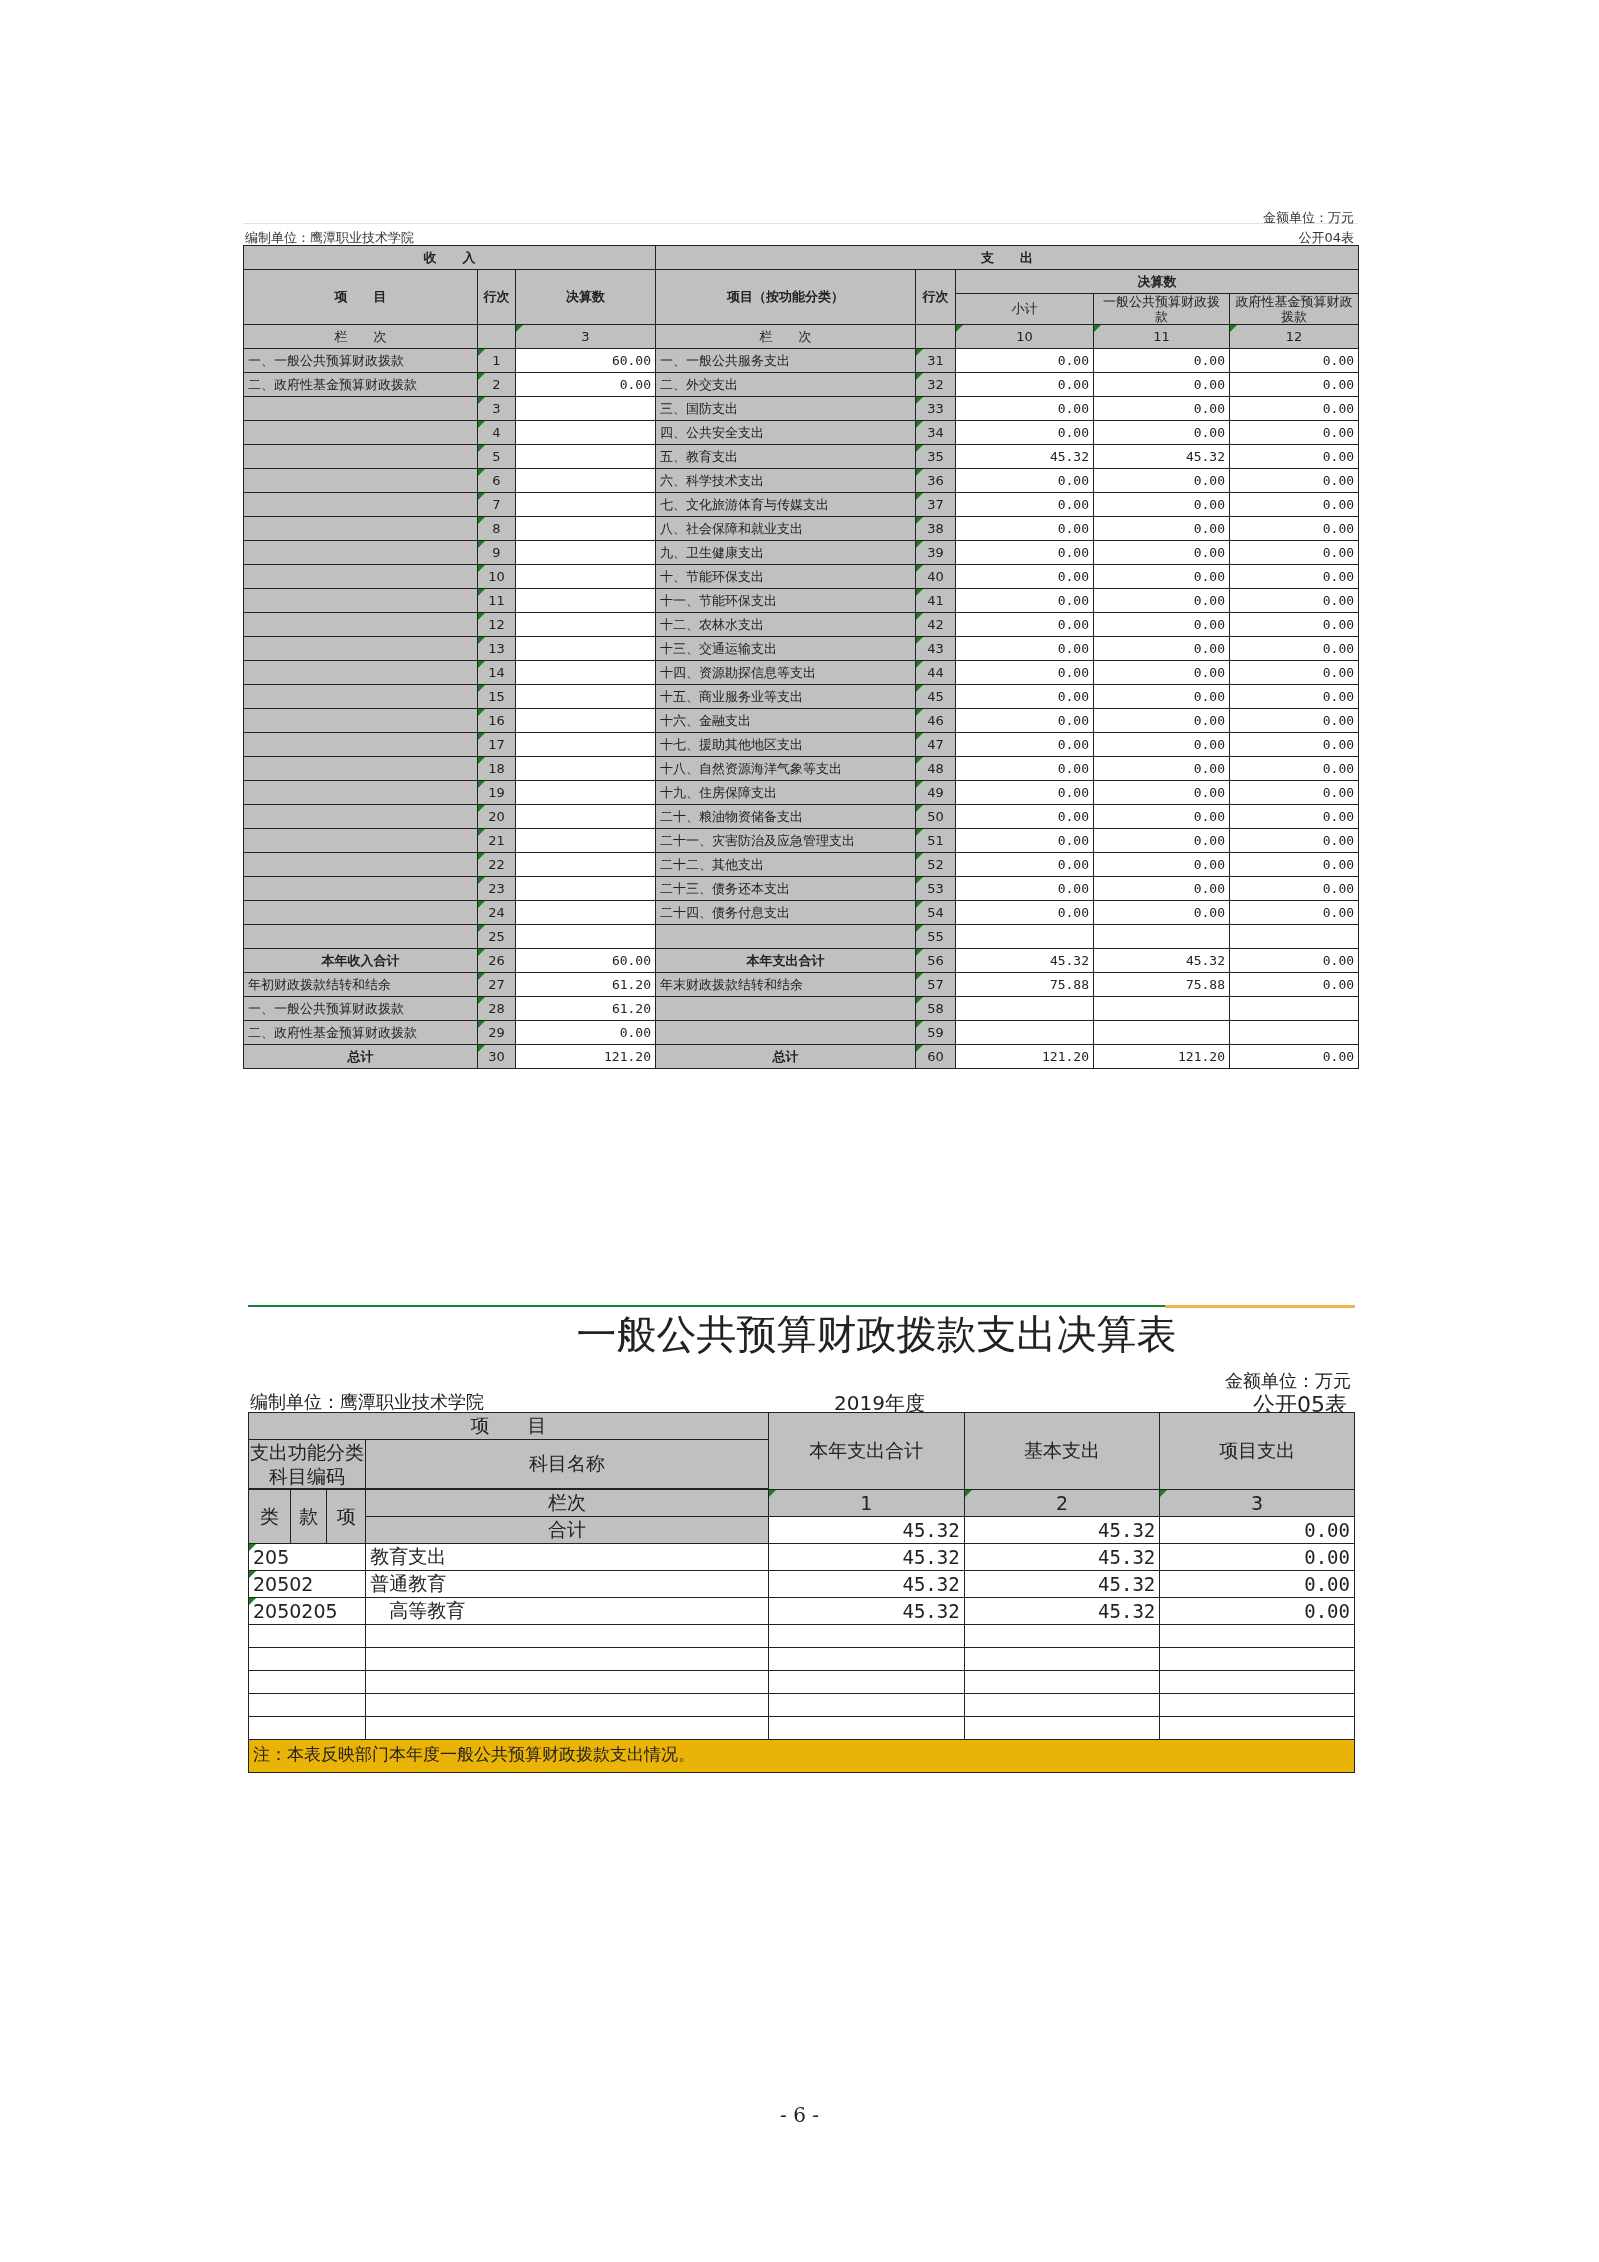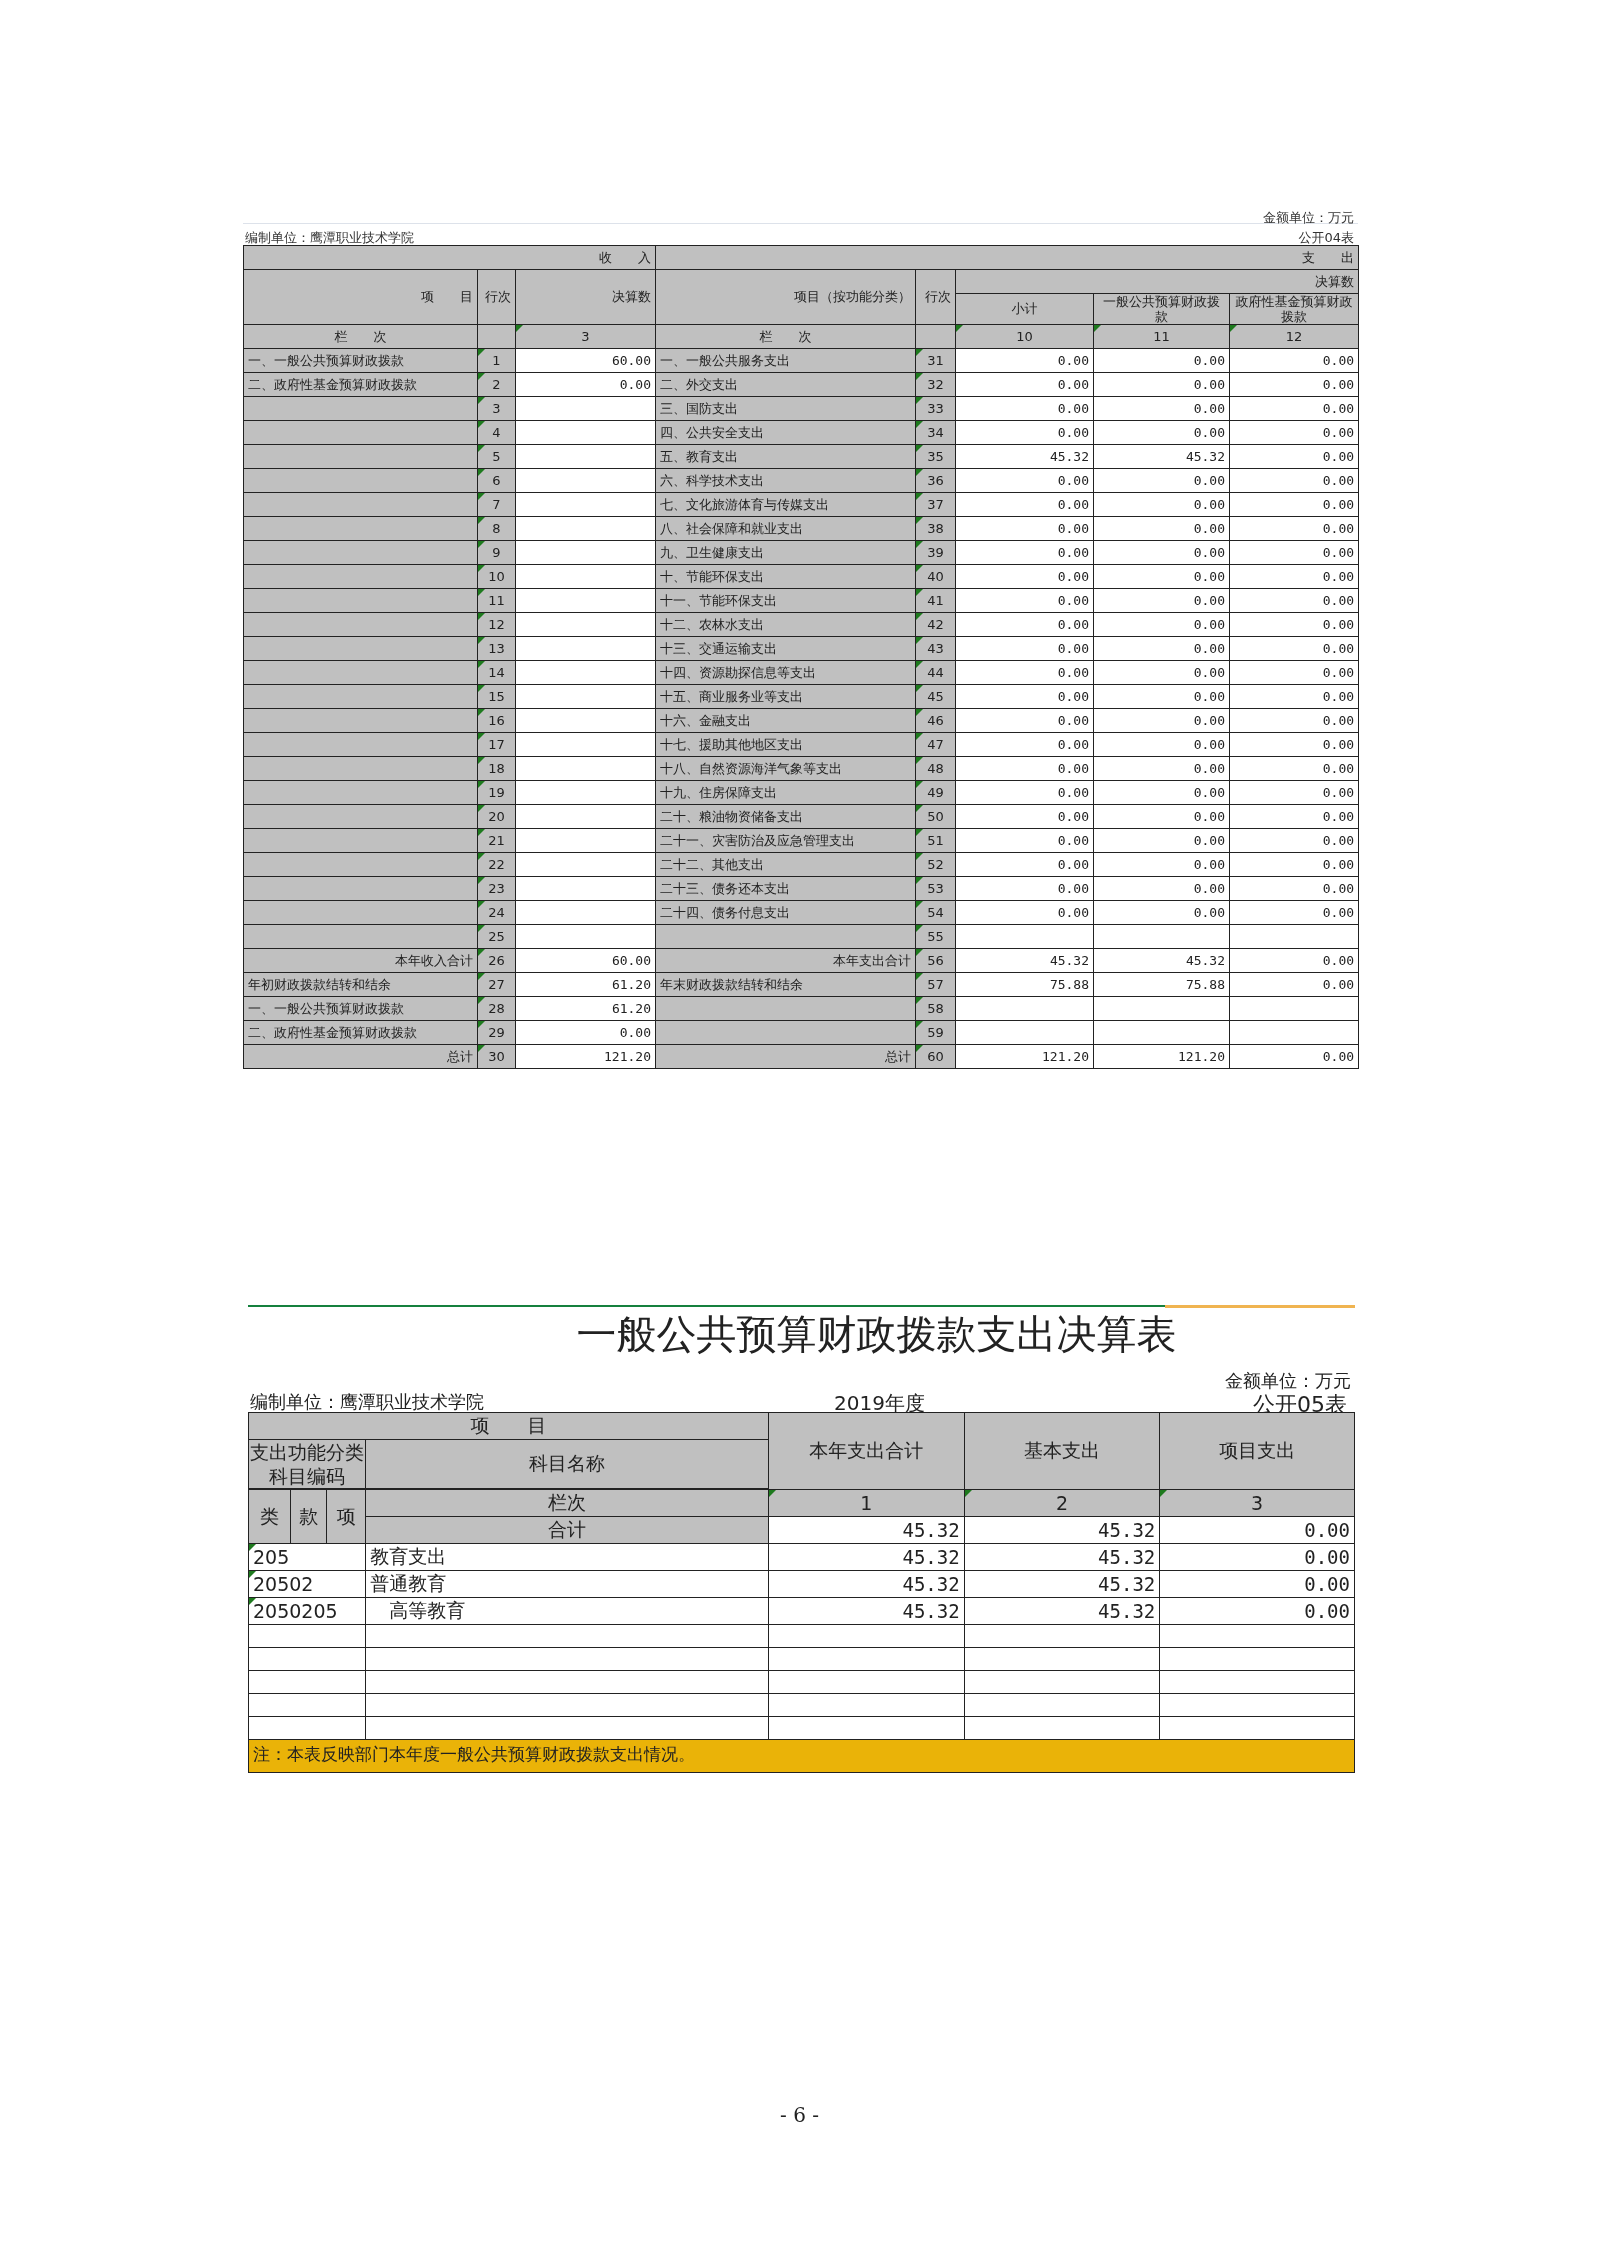--- a/index.html
+++ b/index.html
@@ -18,21 +18,21 @@
   .t1-meta .code { position: absolute; right: 4px; top: 24px; }
   .t1-meta .hline { position: absolute; left: 0; right: 0; height: 1px; background: #dde2ea; }
 
   table.sheet { border-collapse: collapse; table-layout: fixed; width: 100%; }
   table.sheet td { border: 1.5px solid #222; padding: 0 4px; overflow: hidden; white-space: nowrap; position: relative; }
   .t1 table.sheet td { height: 23px; font-size: 13px; }
   .gray { background: #c0c0c0; }
   .white { background: #ffffff; }
   .c { text-align: center; }
   .r { text-align: right; }
-  .b { font-weight: normal; text-align: right; }
+  .b { font-weight: bold; }
   .num { font-family: "DejaVu Sans Mono", "Liberation Mono", monospace; }
   .tri::before { content: ""; position: absolute; left: 0; top: 0; width: 0; height: 0;
                  border-top: 7px solid #1e7a1e; border-right: 7px solid transparent; }
   .note1 { font-size: 13px; font-weight: bold; padding: 3px 4px; border: 1.5px solid #222; border-top: none; background: #fff; }
 
   
   .t2 { position: absolute; left: 248px; top: 1305px; width: 1107px; }
   .t2-top { position: relative; height: 105px; border-top: 2px solid #15803d; }
   .t2-accent { position: absolute; right: 0; top: -2px; width: 190px; height: 3px; background: #f0b450; }
   .t2-title { position: absolute; left: 150px; right: 0; top: 0; text-align: center;

